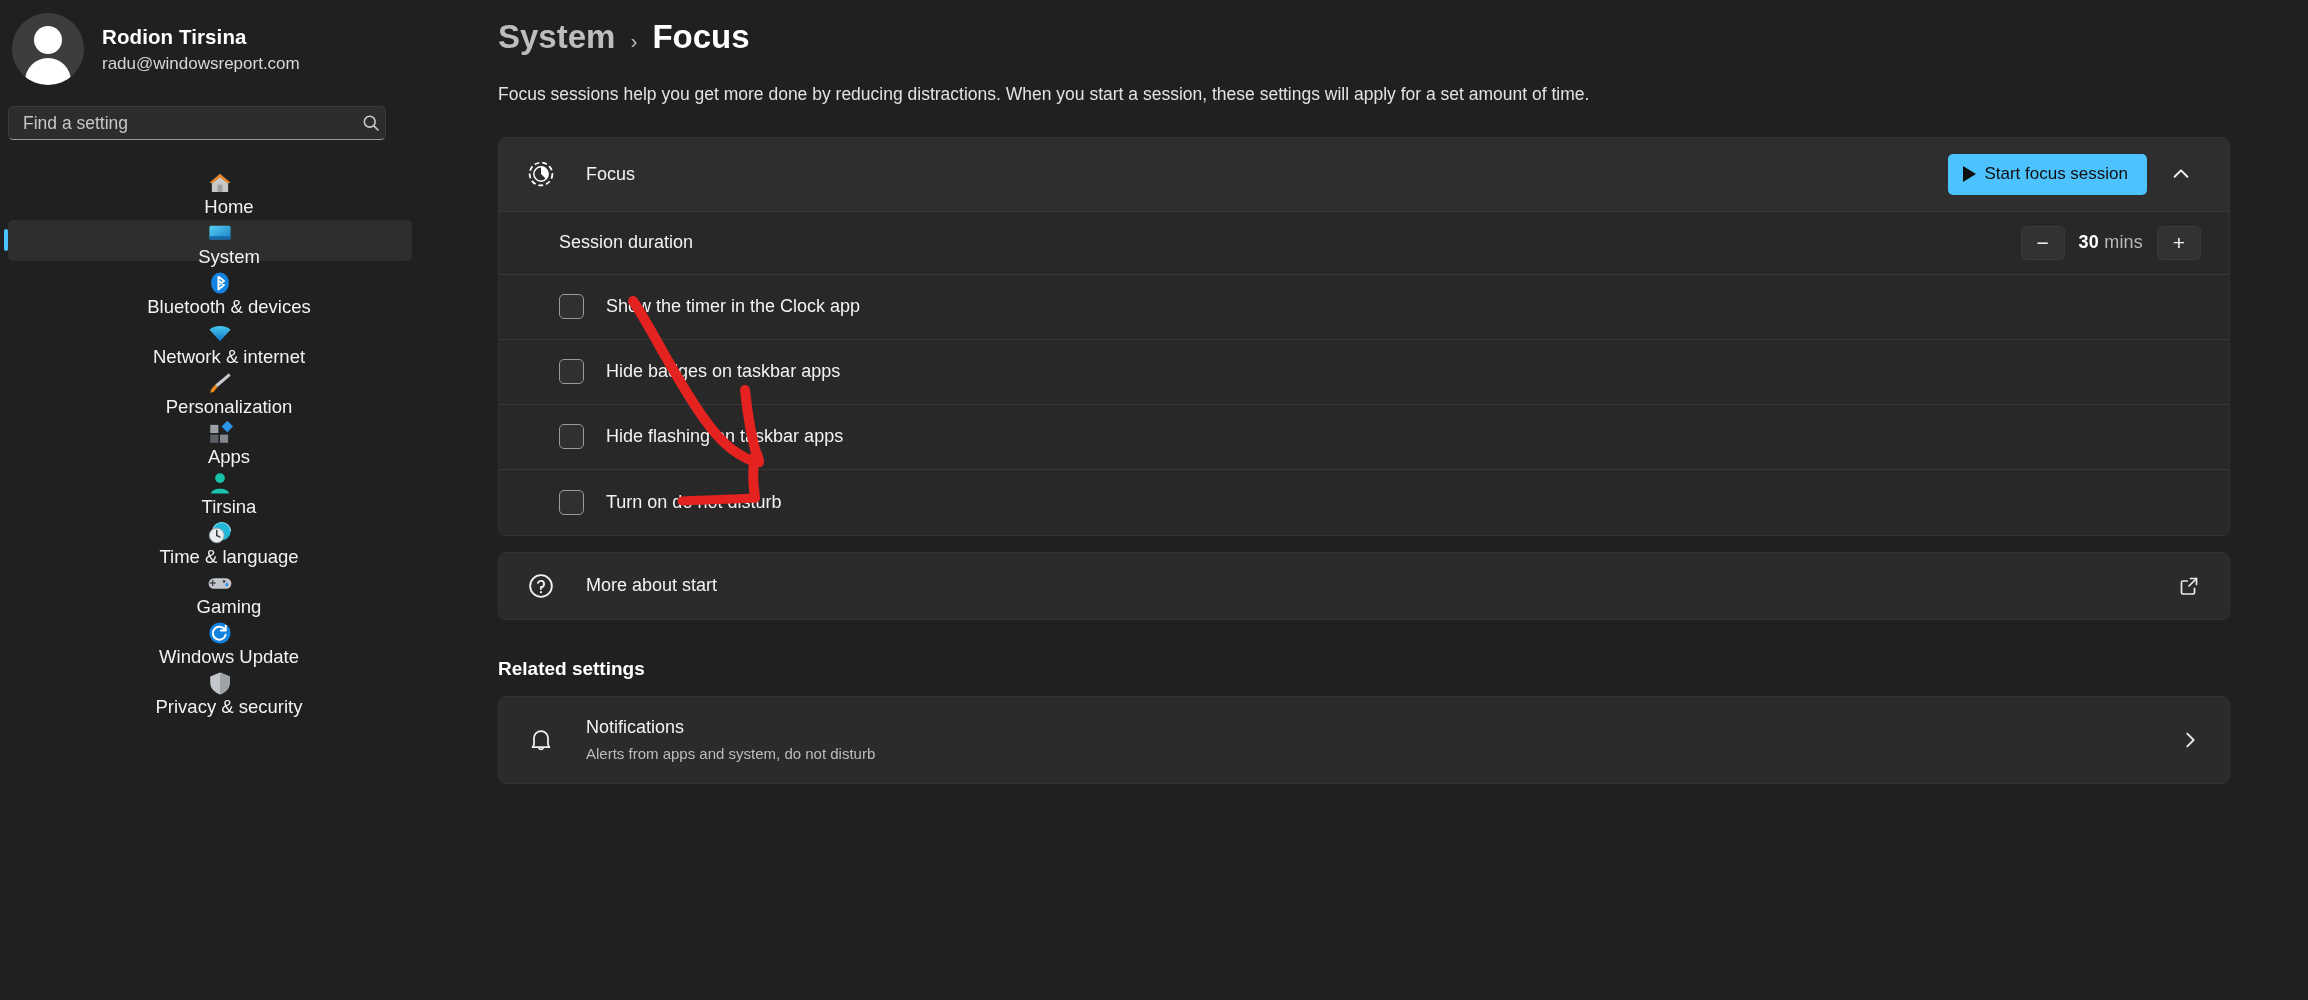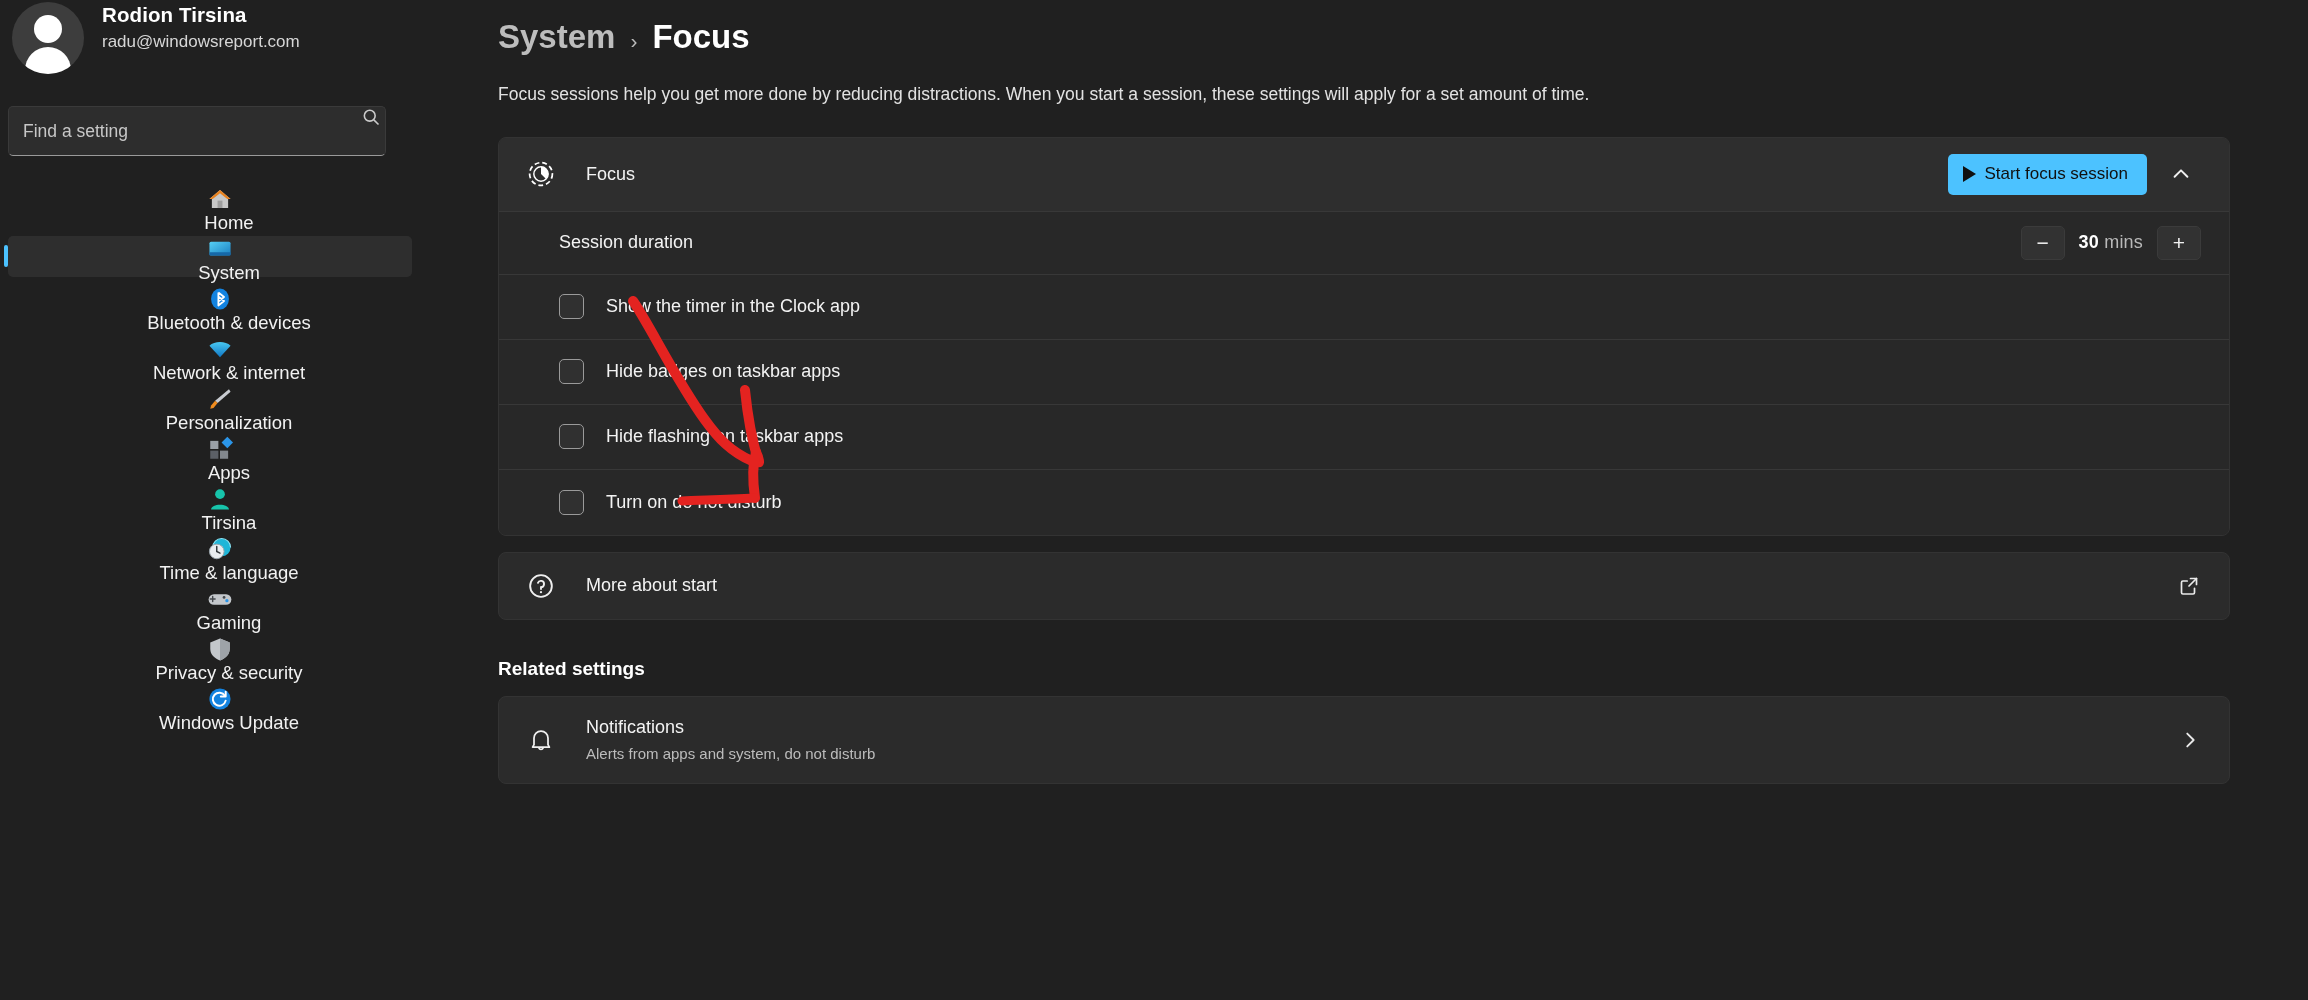--- a/index.html
+++ b/index.html
@@ -13,21 +13,21 @@
   .app { position: relative; width: 2308px; height: 1000px; display: flex; }
 
   
   .sidebar {
     width: 420px; height: 1000px;
     background: #202020;
     flex: 0 0 420px;
     position: relative;
   }
   .account {
-    display: flex; 
+    display: flex; align-items: center;
     padding: 2px 0 0 12px;
     height: 96px;
   }
   .avatar {
     width: 72px; height: 72px; border-radius: 50%;
     background: #3d3d3d;
     position: relative; overflow: hidden;
     flex: 0 0 72px;
   }
   .avatar .head {
@@ -38,24 +38,24 @@
     position: absolute; width: 46px; height: 34px;
     border-radius: 23px 23px 0 0;
     background: #fff; left: 13px; top: 45px;
   }
   .acct-text { margin-left: 18px; line-height: 1.25; }
   .acct-name { font-size: 20.5px; font-weight: bold; color: #ffffff; letter-spacing: .1px; }
   .acct-mail { font-size: 17px; color: #d6d6d6; margin-top: 3px; }
 
   .searchwrap { padding: 10px 34px 0 8px; }
   .searchbox {
-    height: 50px; background: #2d2d2d;
+    height: 34px; background: #2d2d2d;
     border: 1px solid #3a3a3a; border-bottom: 1.5px solid #9a9a9a;
     border-radius: 5px;
-    display: flex; 
+    display: flex; align-items: center;
     padding: 0 4px 0 14px;
   }
   .searchbox input {
     flex: 1; background: transparent; border: 0; outline: 0;
     color: #e4e4e4; font-size: 17.5px; font-family: inherit;
   }
   .searchbox input::placeholder { color: #c7c7c7; }
   .search-ic { width: 20px; height: 20px; flex: 0 0 20px; opacity: .9; }
 
   .nav { margin-top: 30px; }
@@ -272,33 +272,33 @@
           <path d="M7 13 L7 19 M4 16 L10 16" stroke="#45494d" stroke-width="1.7" stroke-linecap="round"></path>
           <circle cx="21" cy="14" r="1.7" fill="#45494d"></circle>
           <circle cx="24.5" cy="18" r="2" fill="#2b95e8"></circle>
         </svg>
         <span class="nav-label">Gaming</span>
       </div>
 
 
       <div class="nav-item">
         <svg class="nav-ic" viewBox="0 0 32 32">
-          <path d="M16 3 L28 8 L28 16 C28 23 22 28 16 30 C10 28 4 23 4 16 L4 8 Z" fill="#c3c7cb"></path>
-          <path d="M16 3 L28 8 L28 16 C28 23 22 28 16 30 Z" fill="#9ea3a8"></path>
-        </svg>
-        <span class="nav-label">Privacy &amp; security</span>
-      </div>
-
-      <div class="nav-item">
-        <svg class="nav-ic" viewBox="0 0 32 32">
           <circle cx="16" cy="16" r="13" fill="#1383e0"></circle>
           <path d="M22 12 A8 8 0 1 0 23 18" fill="none" stroke="#fff" stroke-width="2.4" stroke-linecap="round"></path>
           <path d="M23 7 L23 13 L17 13" fill="none" stroke="#fff" stroke-width="2.4" stroke-linecap="round" stroke-linejoin="round"></path>
         </svg>
         <span class="nav-label">Windows Update</span>
+      </div>
+
+      <div class="nav-item">
+        <svg class="nav-ic" viewBox="0 0 32 32">
+          <path d="M16 3 L28 8 L28 16 C28 23 22 28 16 30 C10 28 4 23 4 16 L4 8 Z" fill="#c3c7cb"></path>
+          <path d="M16 3 L28 8 L28 16 C28 23 22 28 16 30 Z" fill="#9ea3a8"></path>
+        </svg>
+        <span class="nav-label">Privacy &amp; security</span>
       </div>
 
     </nav>
   </aside>
 
   <section class="main">
 
     <div class="crumb">
       <span class="crumb-parent">System</span>
       <span class="crumb-sep">›</span>

